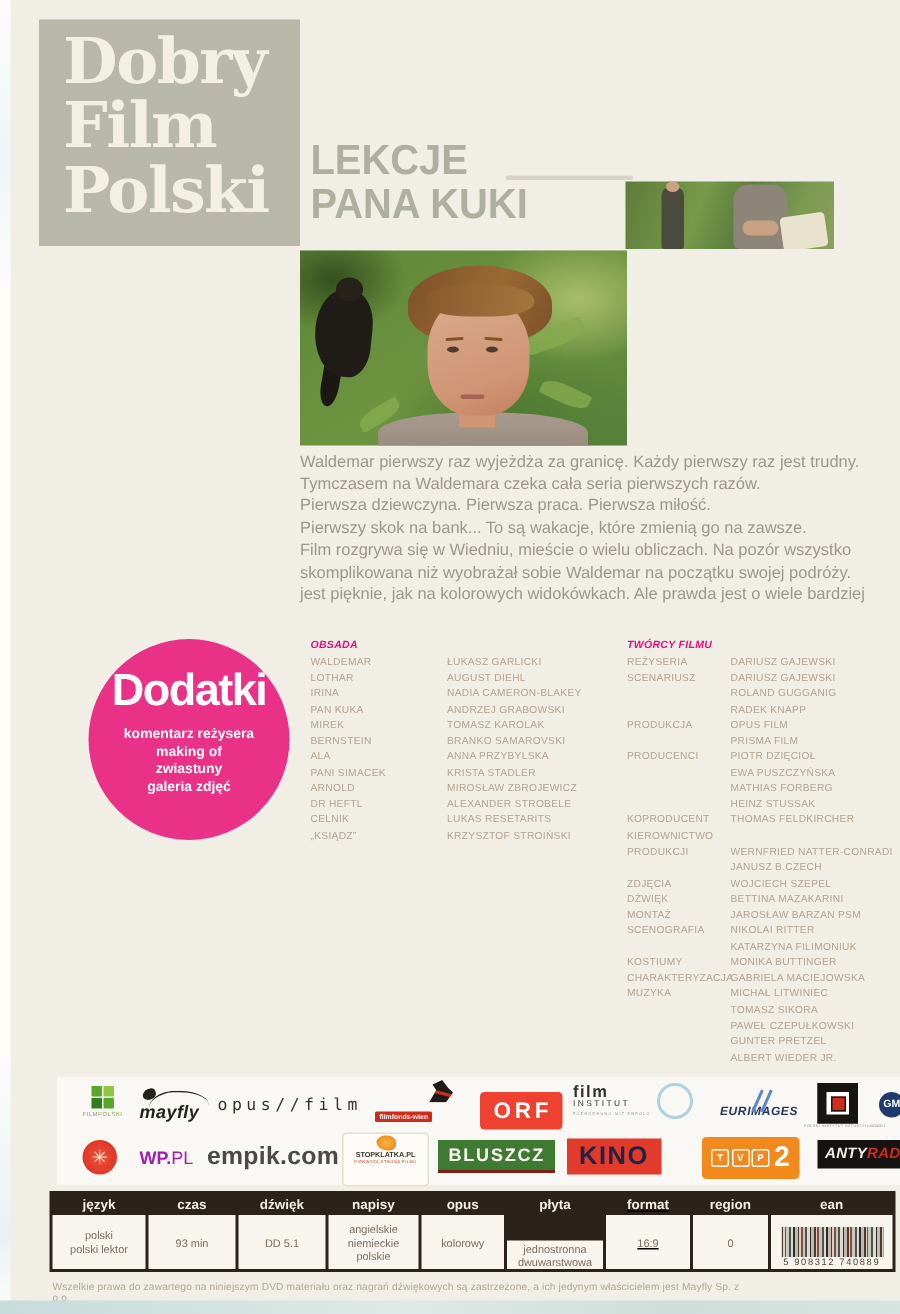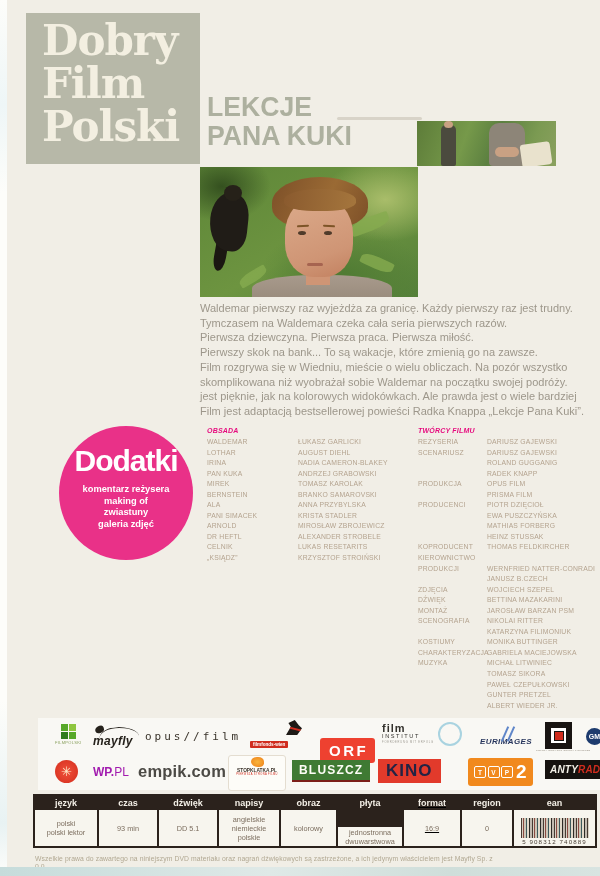--- a/index.html
+++ b/index.html
@@ -176,21 +176,20 @@
 </div>
 
 <div class="abs synopsis">
   <div>Waldemar pierwszy raz wyjeżdża za granicę. Każdy pierwszy raz jest trudny.</div>
   <div>Tymczasem na Waldemara czeka cała seria pierwszych razów.</div>
   <div>Pierwsza dziewczyna. Pierwsza praca. Pierwsza miłość.</div>
   <div>Pierwszy skok na bank... To są wakacje, które zmienią go na zawsze.</div>
   <div>Film rozgrywa się w Wiedniu, mieście o wielu obliczach. Na pozór wszystko</div>
   <div>skomplikowana niż wyobrażał sobie Waldemar na początku swojej podróży.</div>
   <div>jest pięknie, jak na kolorowych widokówkach. Ale prawda jest o wiele bardziej</div>
-  <div>Film jest adaptacją bestsellerowej powieści Radka Knappa „Lekcje Pana Kuki”.</div>
 </div>
 
 <div class="abs extras">
   <div class="extras-title">Dodatki</div>
   <div class="extras-items" style="white-space:pre-line;">komentarz reżysera
 making of
 zwiastuny
 galeria zdjęć</div>
 </div>
 
@@ -374,21 +373,21 @@
     <span class="opus-txt">opus//film</span>
   </div>
   <div class="logo" style="left:212px;top:4px;">
     <div style="position:relative;width:58px;height:26px;">
       <div class="ffw-fig">
           <div class="ffw-line"></div>
         </div>
       <div class="ffw-bar" style="position:absolute;left:0;bottom:0;">filmfonds-wien</div>
     </div>
   </div>
-  <div class="logo" style="left:282px;top:20px;">
+  <div class="logo" style="left:282px;top:10px;">
     <div class="orf-box">ORF</div>
   </div>
   <div class="logo" style="left:344px;top:4px;">
     <div class="fi-col">
       <div class="fi-top">film</div>
       <div class="fi-mid">INSTITUT</div>
       <div class="fi-sub">FOERDERUNG MIT ERFOLG</div>
     </div>
     <div class="fi-circle"></div>
   </div>
@@ -467,21 +466,21 @@
     <div class="spec-h">dźwięk</div>
     <div class="spec-v">DD 5.1</div>
   </div>
   <div class="spec-col" style="width:60px;">
     <div class="spec-h">napisy</div>
     <div class="spec-v">angielskie
 niemieckie
 polskie</div>
   </div>
   <div class="spec-col" style="width:55px;">
-    <div class="spec-h">obraz</div>
+    <div class="spec-h">opus</div>
     <div class="spec-v">kolorowy</div>
   </div>
   <div class="spec-col" style="width:64px;gap:17px;">
     <div class="spec-h">płyta</div>
     <div class="spec-v">jednostronna
 dwuwarstwowa</div>
   </div>
   <div class="spec-col" style="width:56px;text-decoration:underline;">
     <div class="spec-h">format</div>
     <div class="spec-v">16:9</div>

